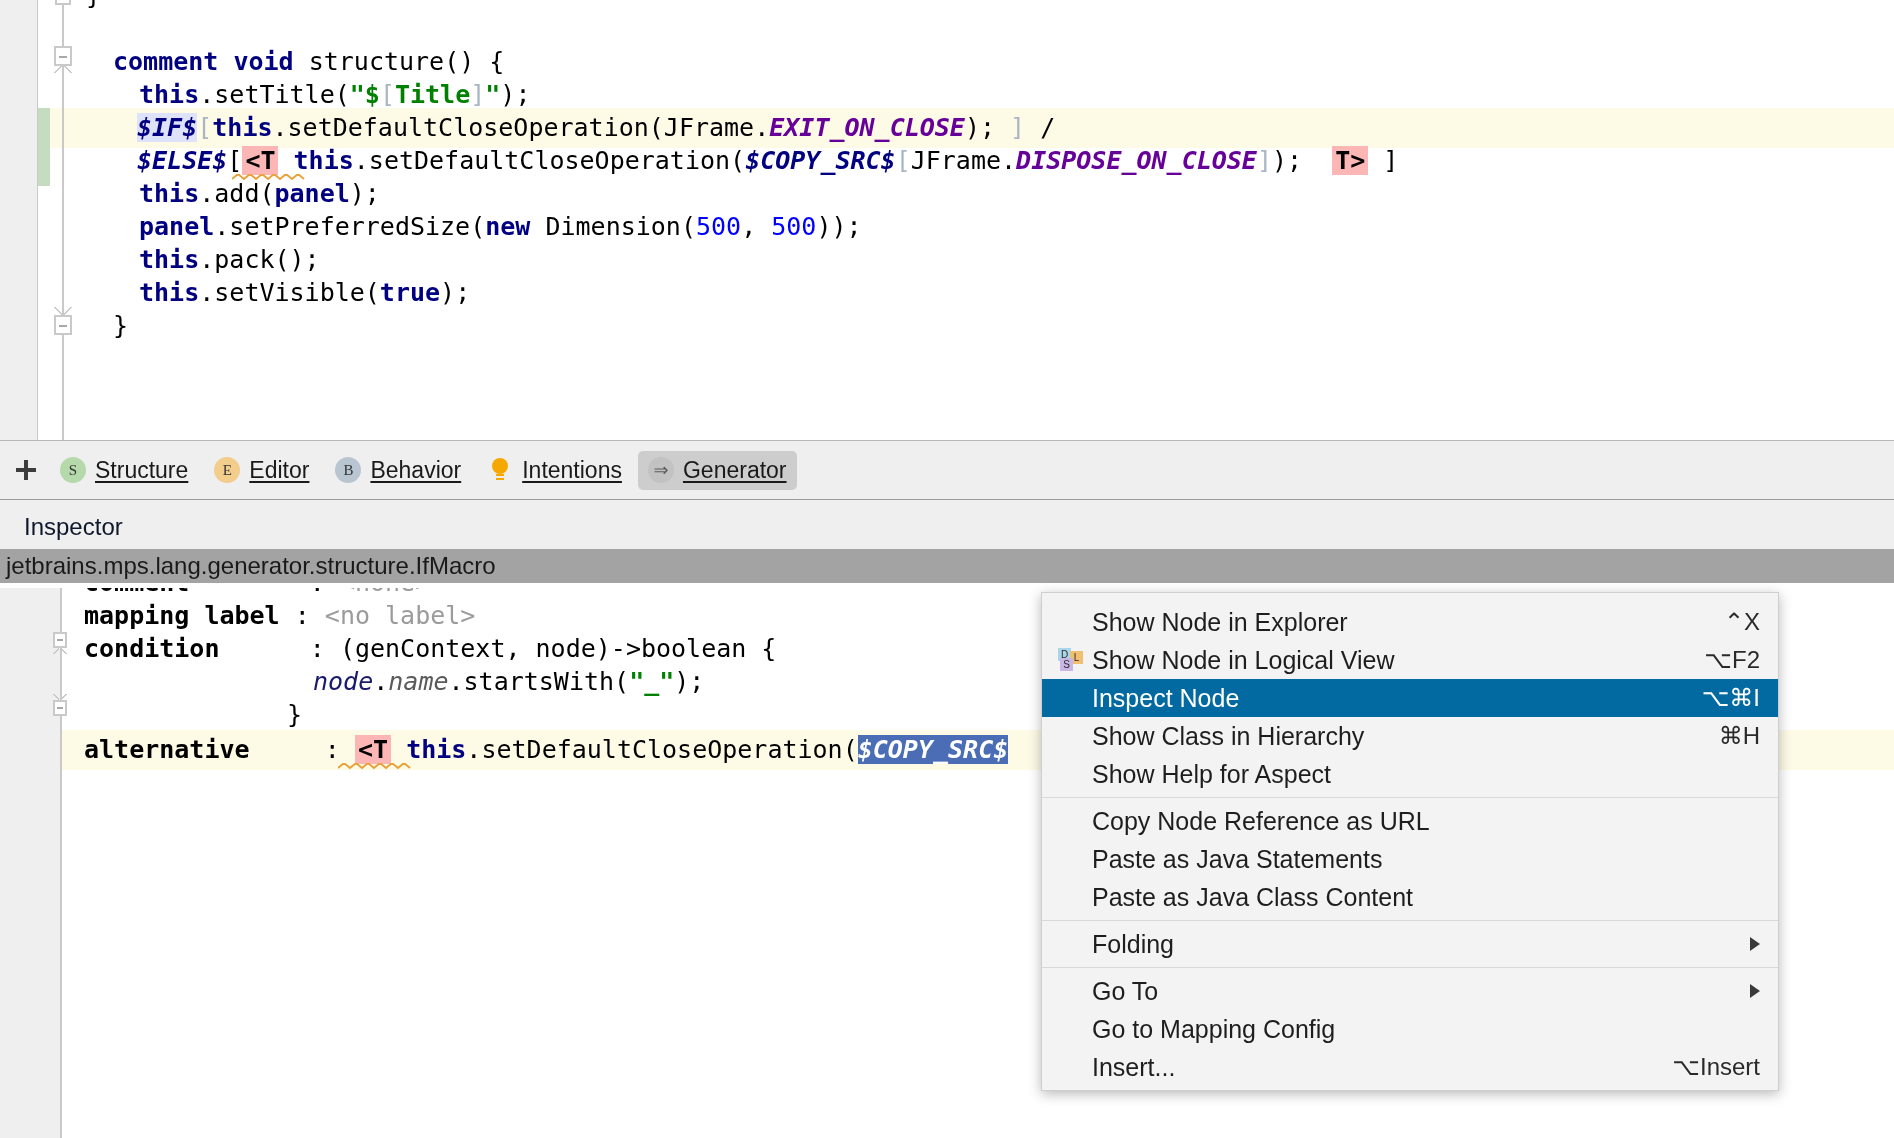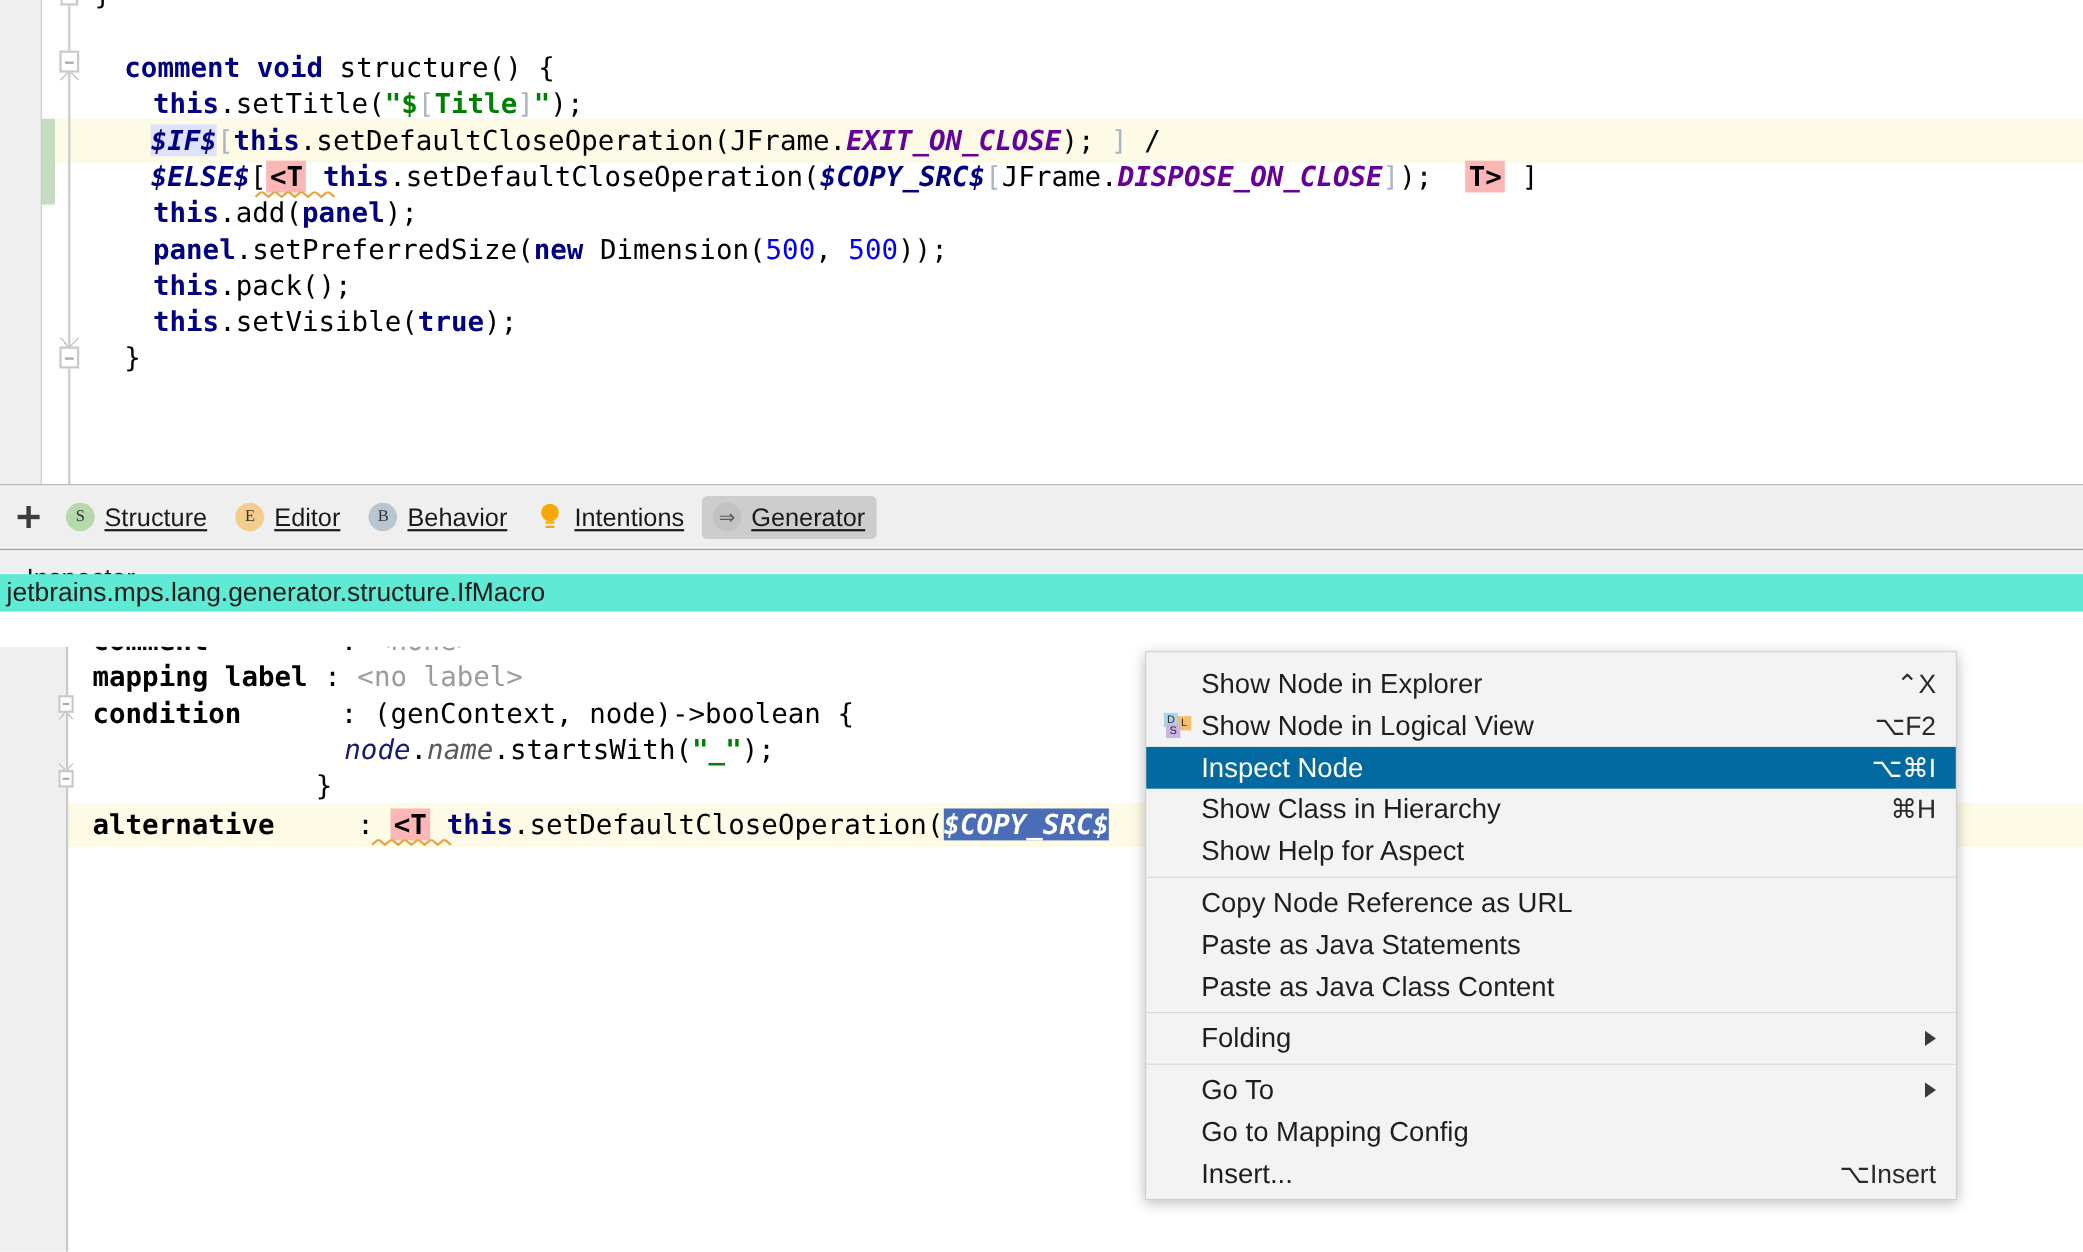--- a/index.html
+++ b/index.html
@@ -214,23 +214,23 @@
   }
   .inspector-title {
     font-size: 24px;
     color: #0f172a;
     margin-left: 24px;
   }
 
   
   .nodetype-bar {
     position: absolute;
-    left: 0; top: 522px;
+    left: 0; top: 549px;
     width: 1894px; height: 34px;
-    background: #5eead4;
+    background: #a3a3a3;
     display: flex; align-items: center;
     box-sizing: border-box;
   }
   .nodetype-text {
     font-size: 24px;
     color: #1a1a1a;
     margin-left: 6px;
   }
 
   

